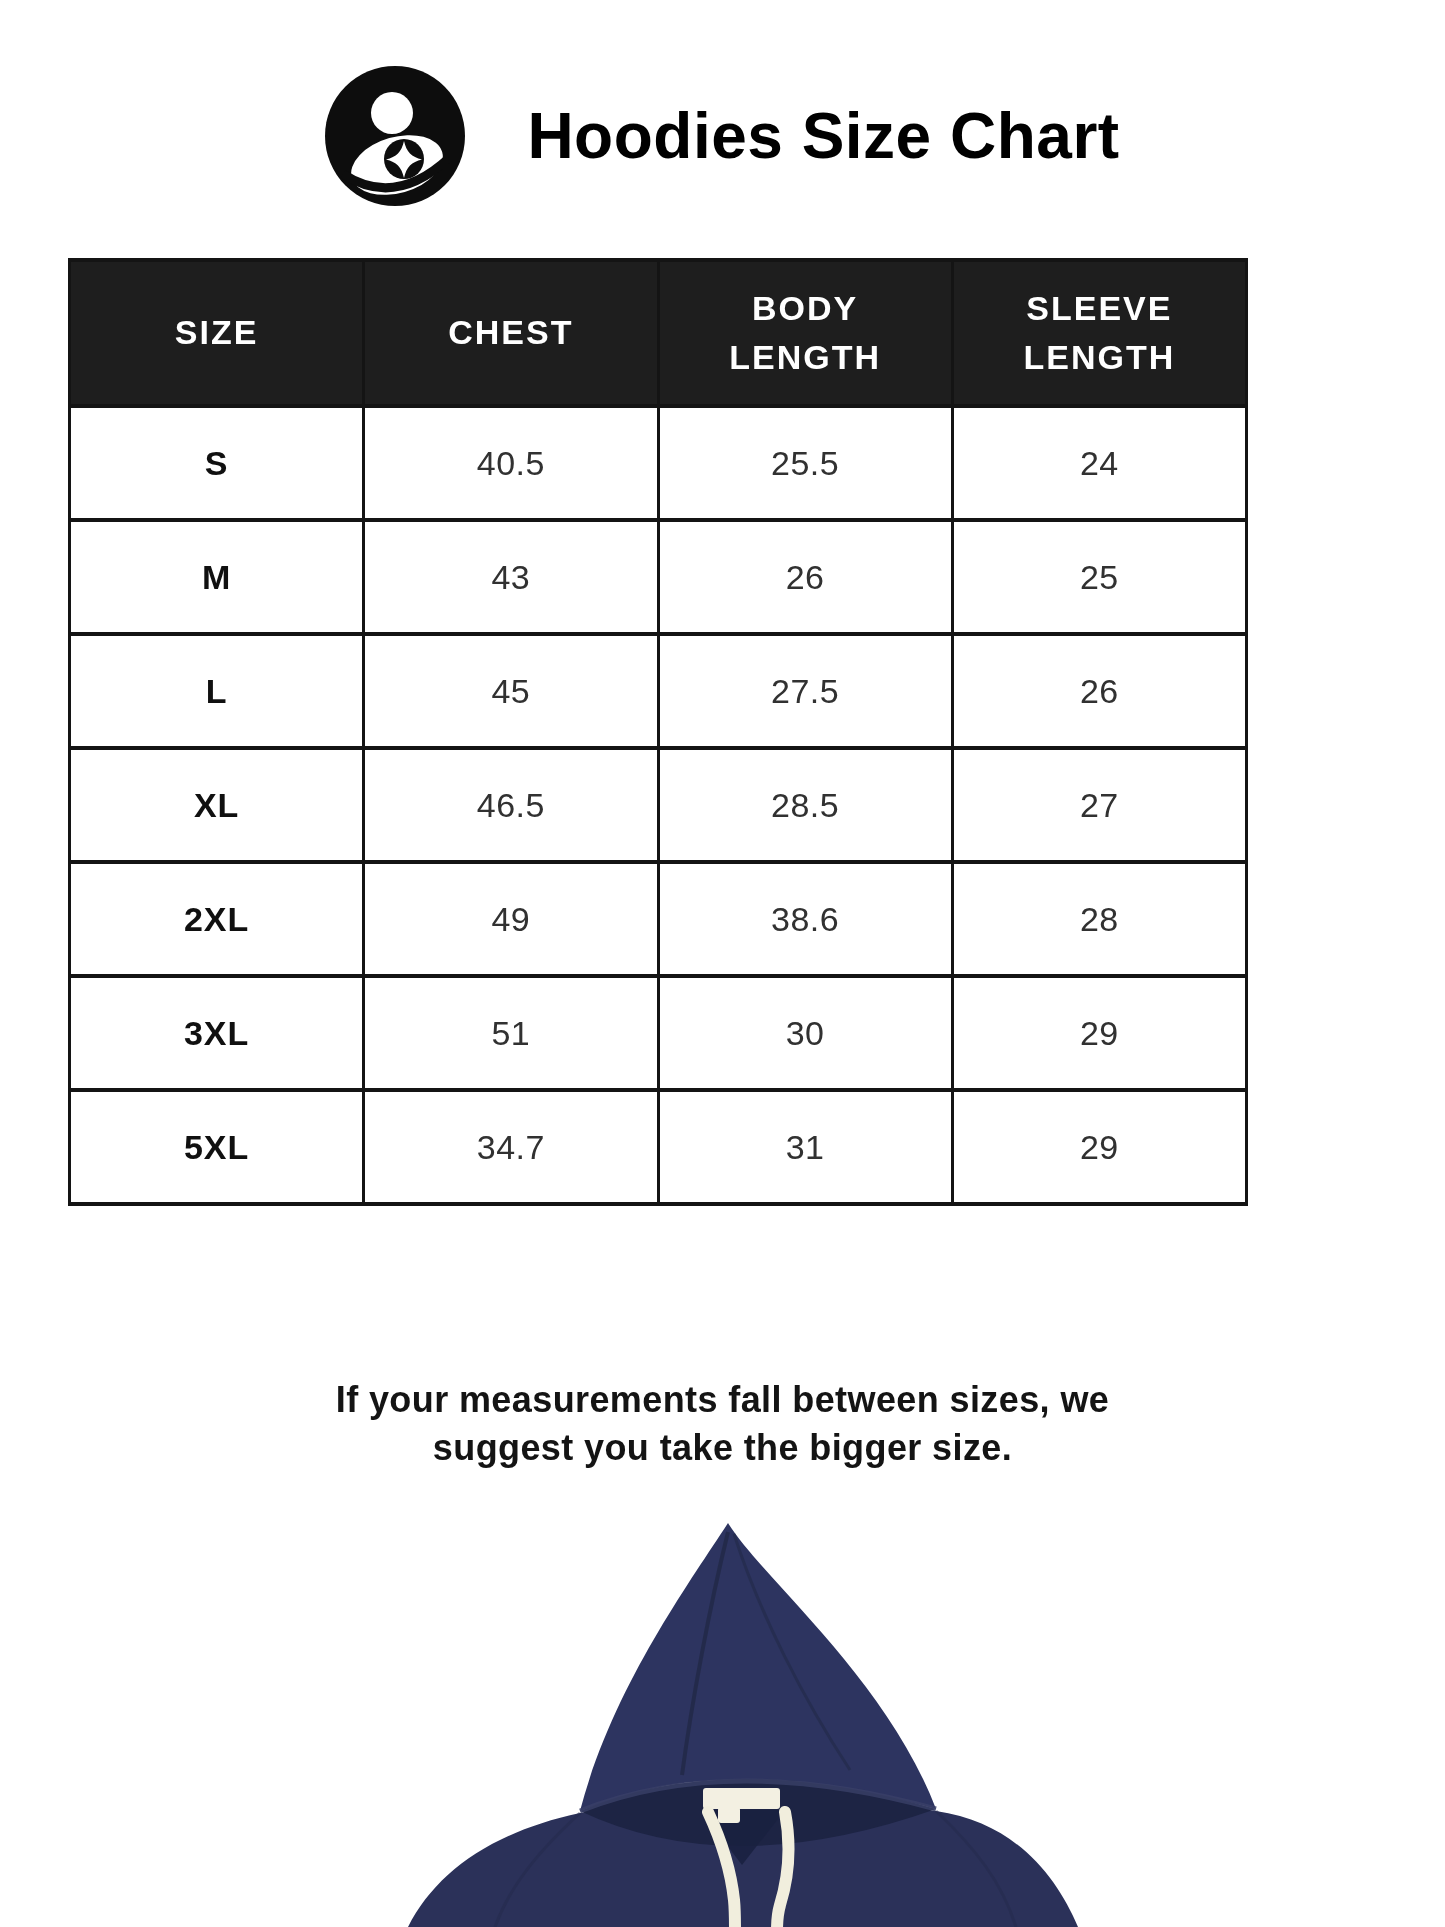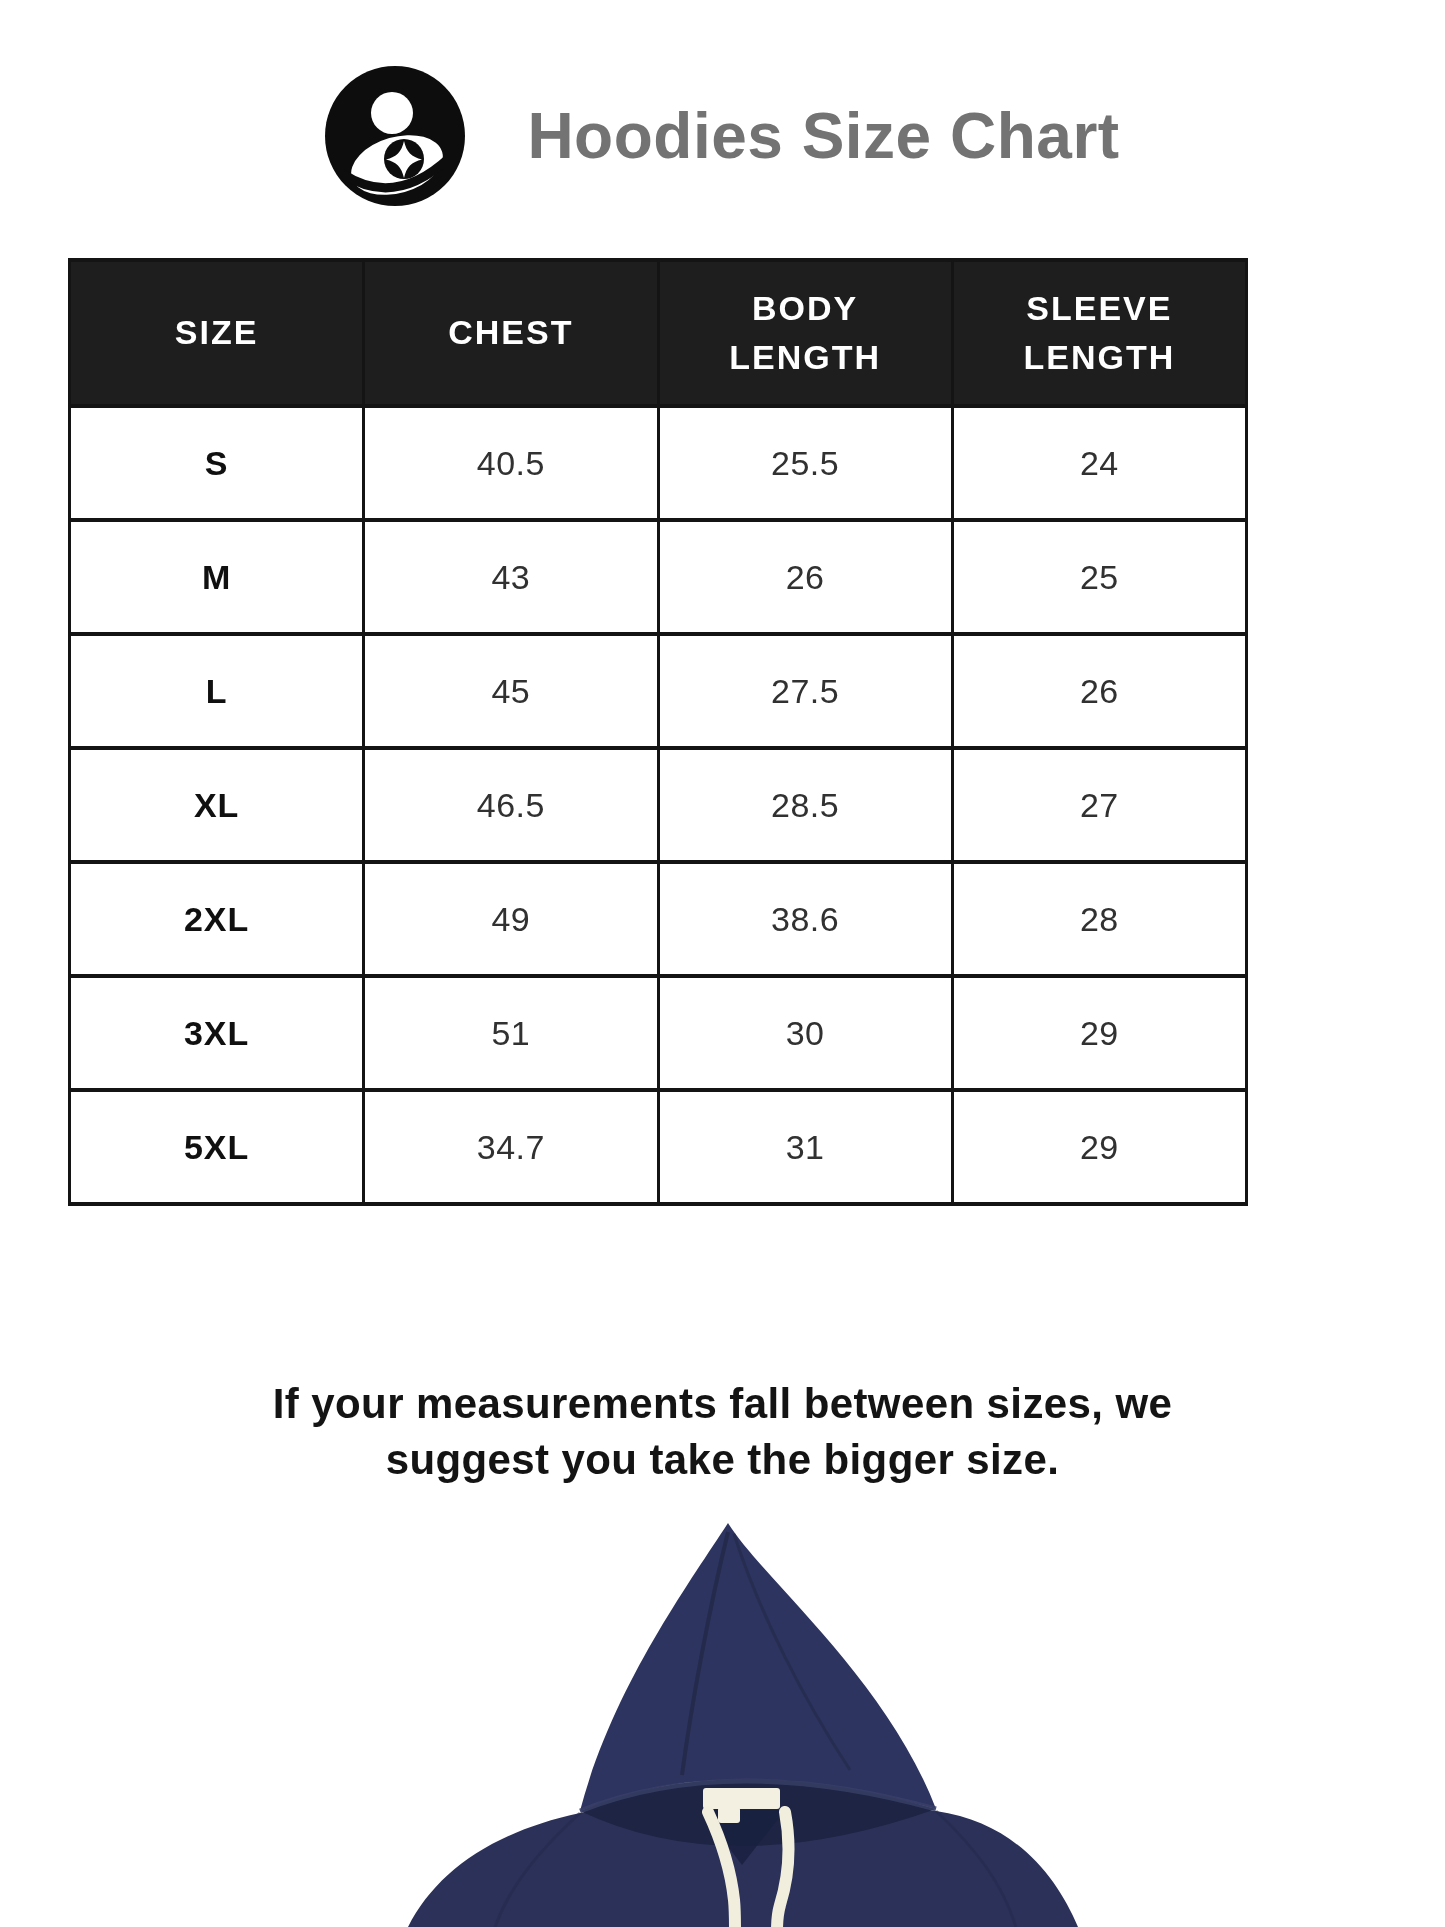--- a/index.html
+++ b/index.html
@@ -20,21 +20,21 @@
     display: flex;
     align-items: center;
     justify-content: center;
     gap: 62px;
   }
   .logo-wrap { width: 140px; height: 140px; flex: 0 0 auto; }
   .page-title {
     margin: 0;
     font-size: 64px;
     font-weight: 700;
-    color: #737373;
+    color: #000000;
     letter-spacing: 0.5px;
     white-space: nowrap;
   }
 
   
   .size-table {
     position: absolute;
     left: 68px;
     top: 258px;
     width: 1180px;
@@ -74,21 +74,21 @@
     font-weight: 400;
     color: #313131;
     letter-spacing: 0.5px;
   }
 
   
   .size-note {
     position: absolute;
     top: 1376px; left: 0; right: 0;
     text-align: center;
-    font-size: 42px;
+    font-size: 36px;
     font-weight: 700;
     color: #141414;
     line-height: 1.33;
     letter-spacing: 0.4px;
     white-space: pre-line;
   }
 
   
   .hoodie-wrap {
     position: absolute;

